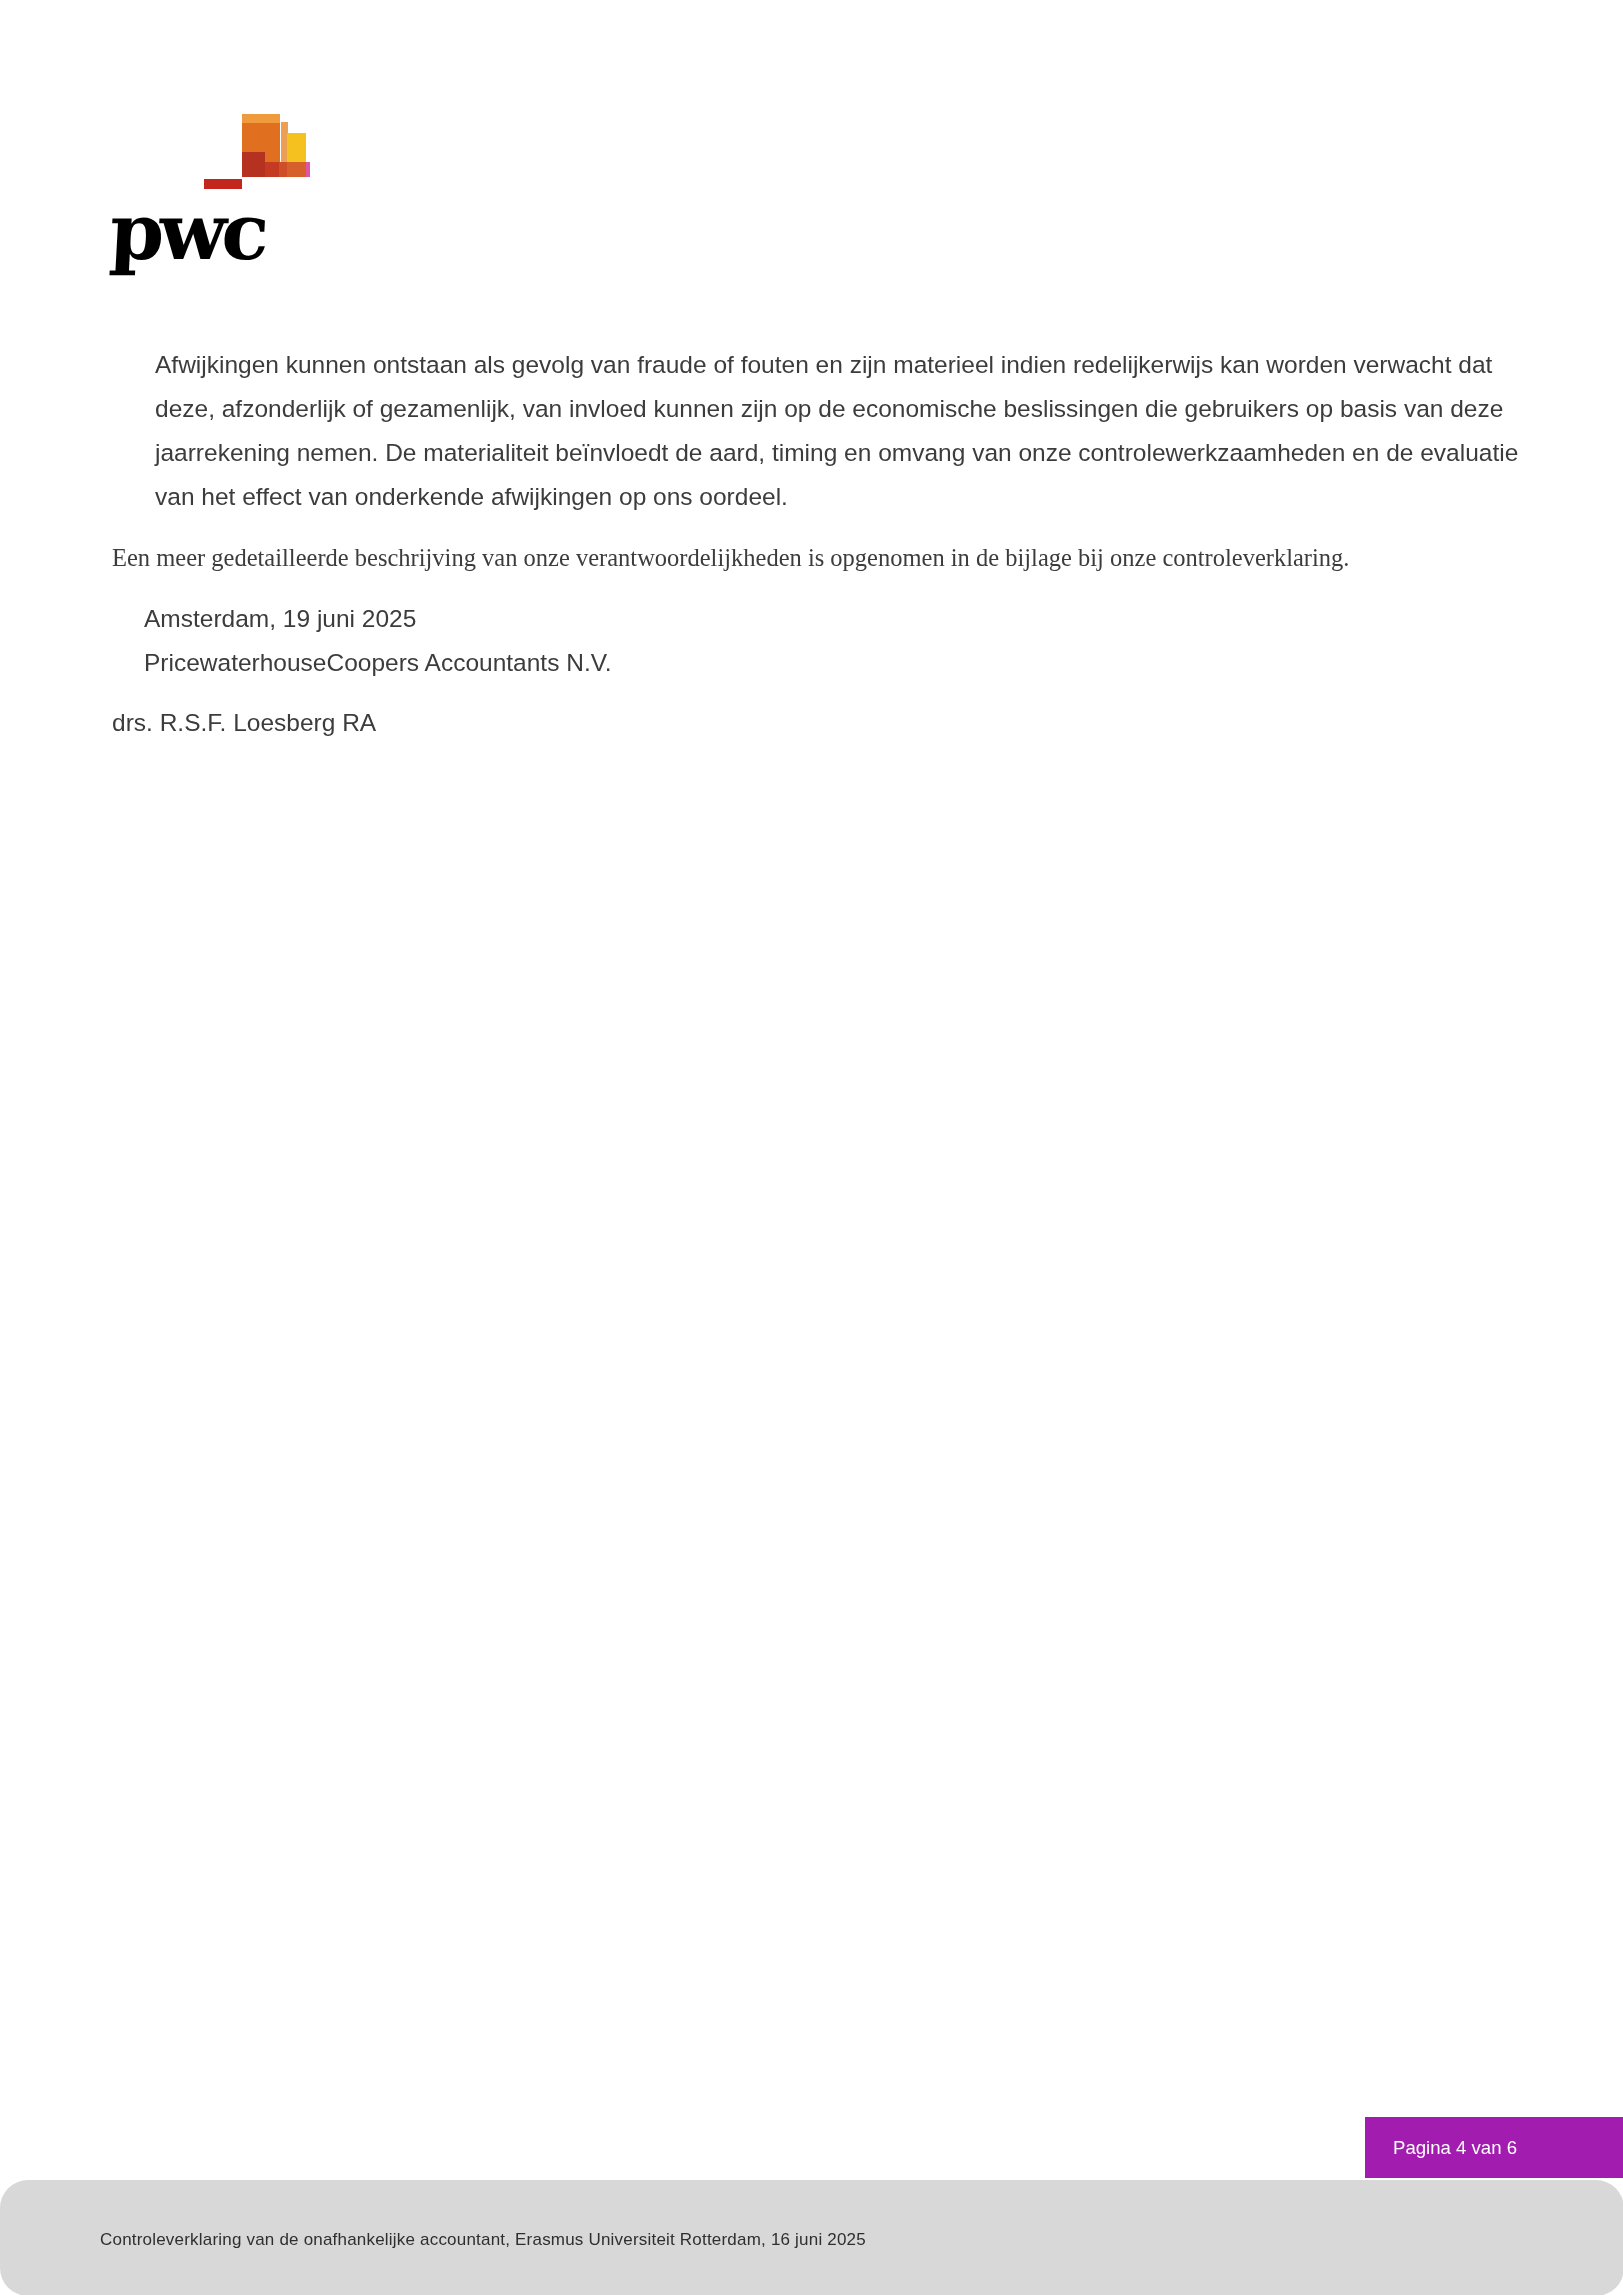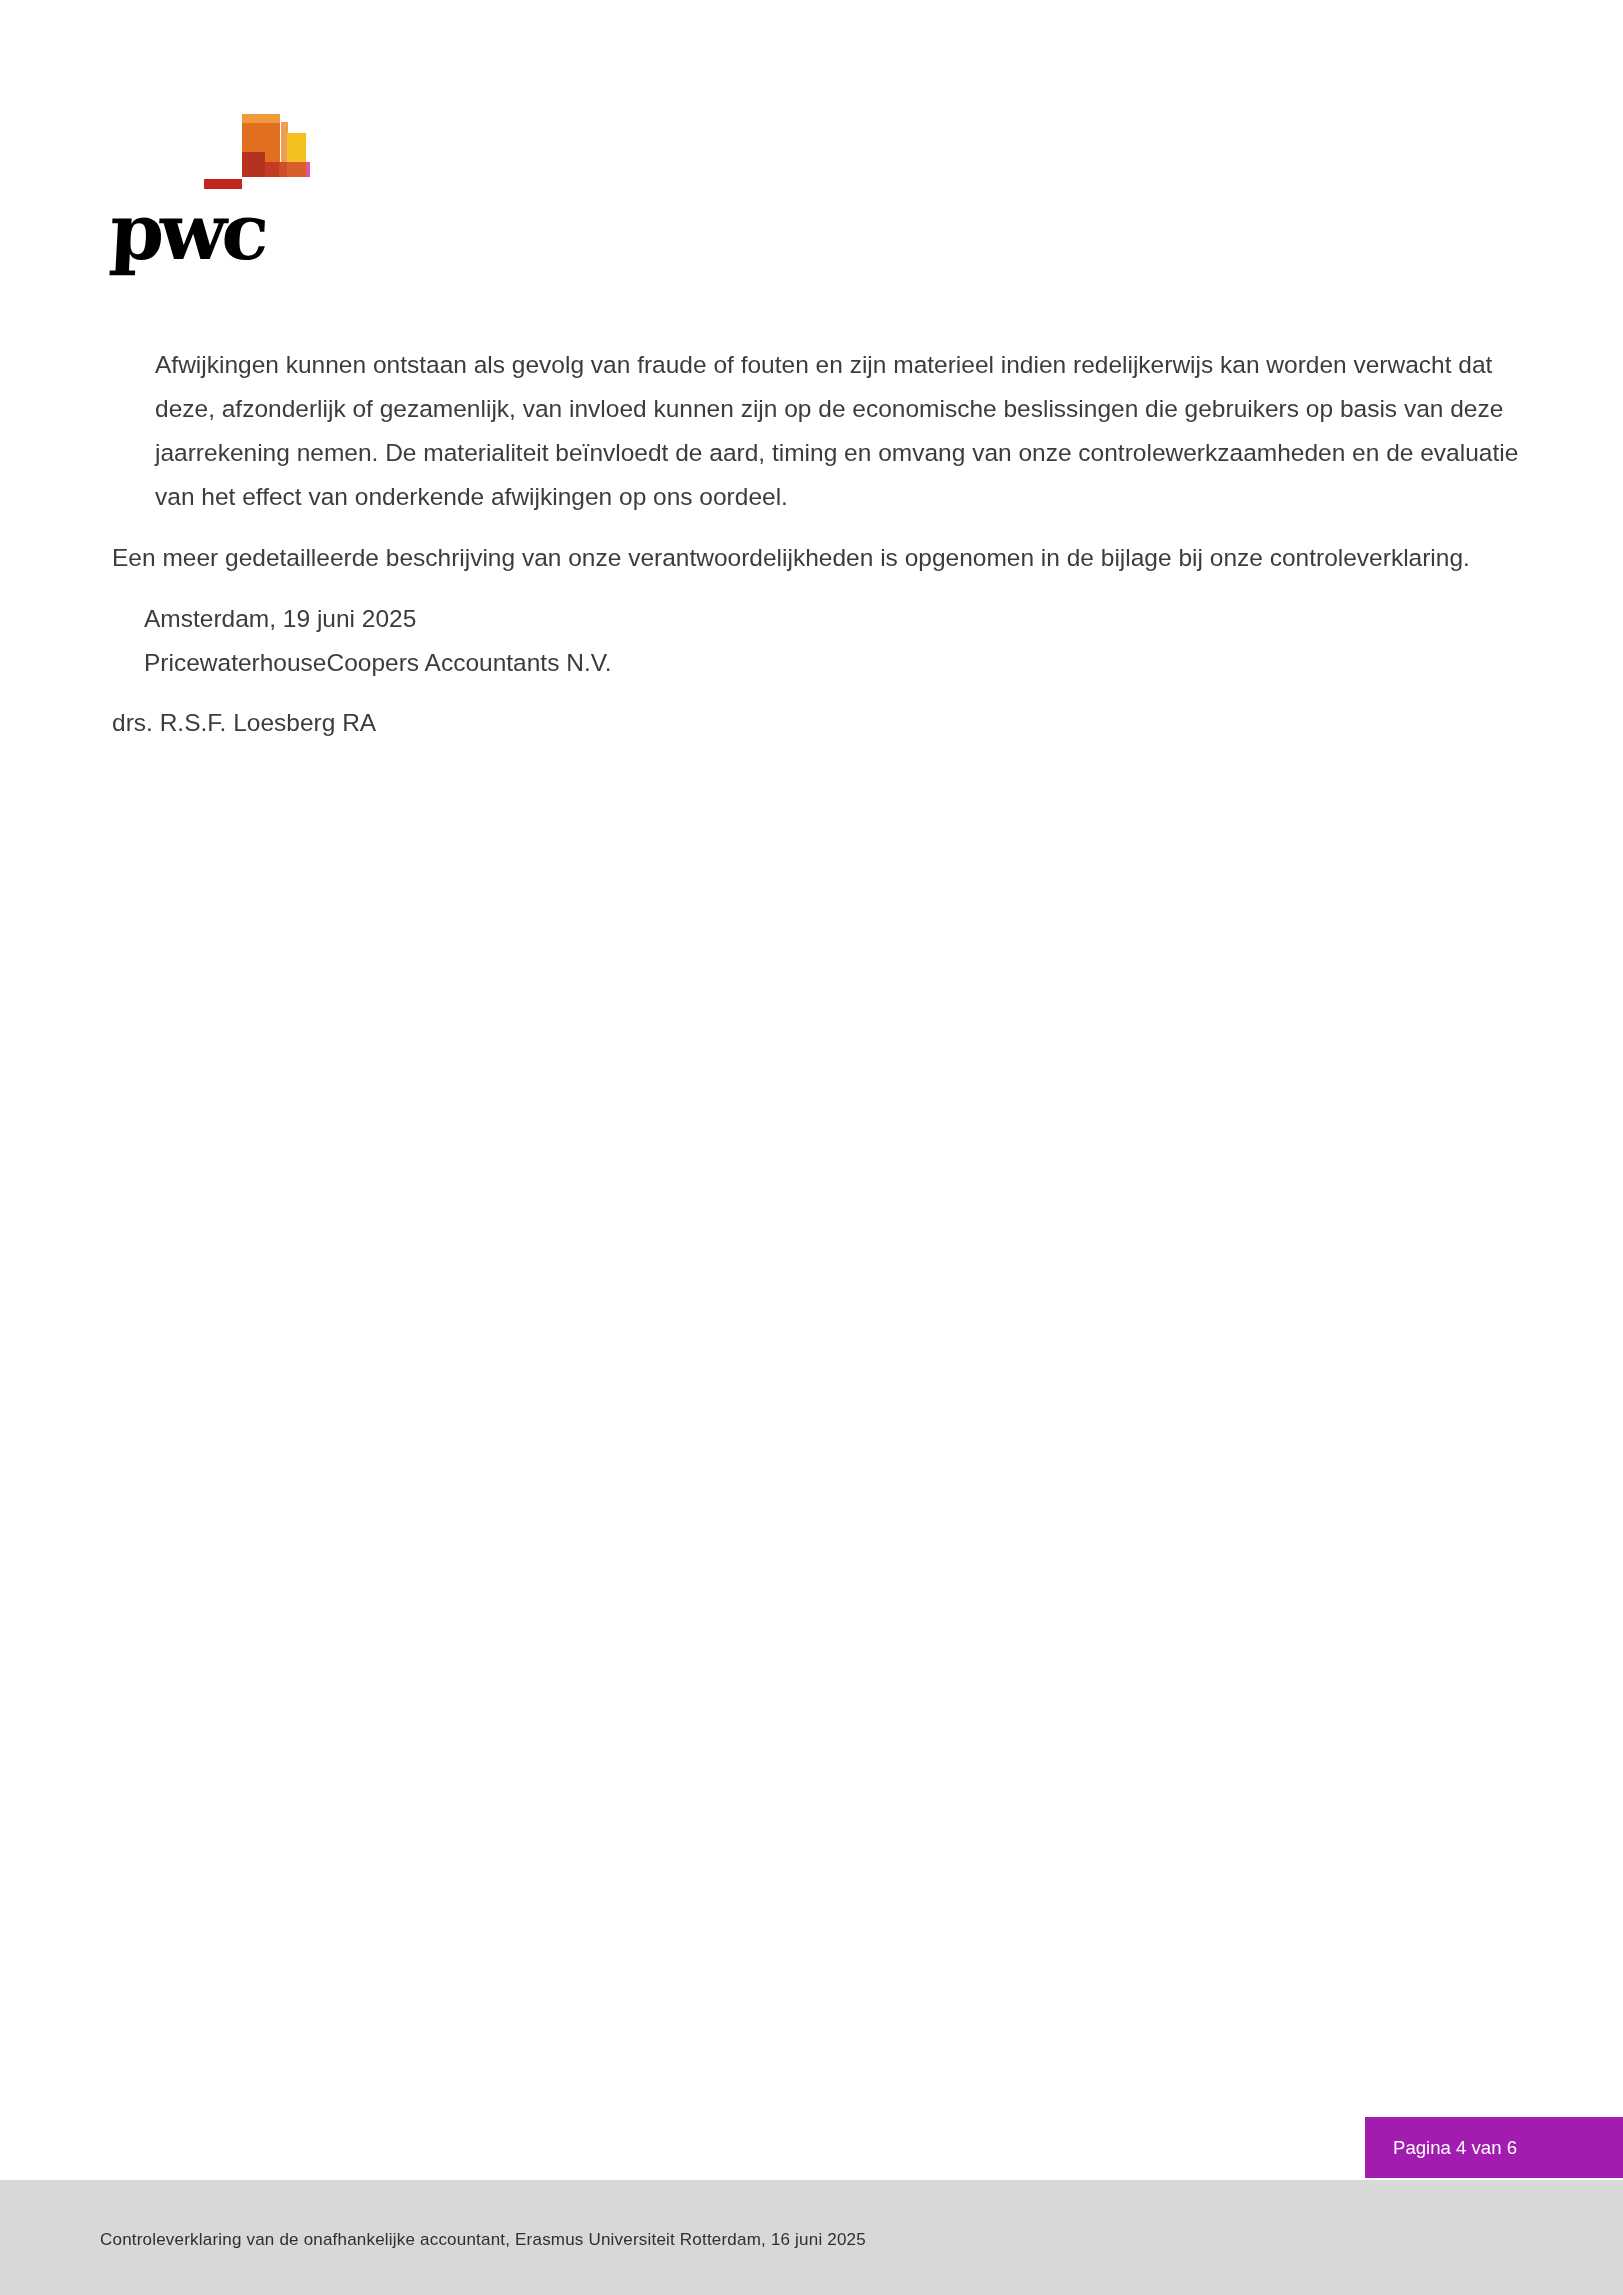--- a/index.html
+++ b/index.html
@@ -52,21 +52,21 @@
     font-size: 24.5px;
     line-height: 44px;
   }
   .para {
     position: absolute;
     left: 0;
     width: 1421px;
     white-space: pre-line;
   }
   .para-1 { top: 343px; margin-left: 43px; }
-  .para-2 { top: 536px; }
+  .para-2 { top: 536px; font-family: Liberation Serif, serif; }
   .para-dateblock { top: 597px; margin-left: 32px; }
   .para-signature { top: 701px; }
 
   
   .page-badge {
     position: absolute;
     left: 1333px;
     top: 2117px;
     width: 291px;
     height: 61px;
@@ -78,20 +78,21 @@
   }
 
   
   .footer-bar {
     position: absolute;
     left: 0;
     top: 2180px;
     width: 1624px;
     height: 116px;
     box-sizing: border-box;
+    border-radius: 28px;
   }
   .footer-text {
     position: absolute;
     left: 100px;
     top: 50px;
     font-size: 17px;
     color: #2f2f2f;
     letter-spacing: 0.2px;
   }
 </style>

